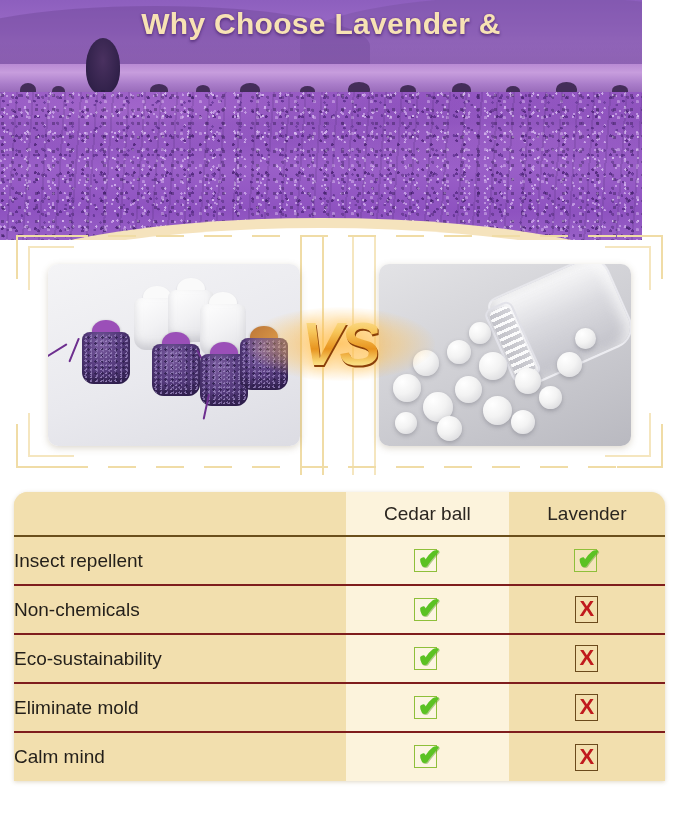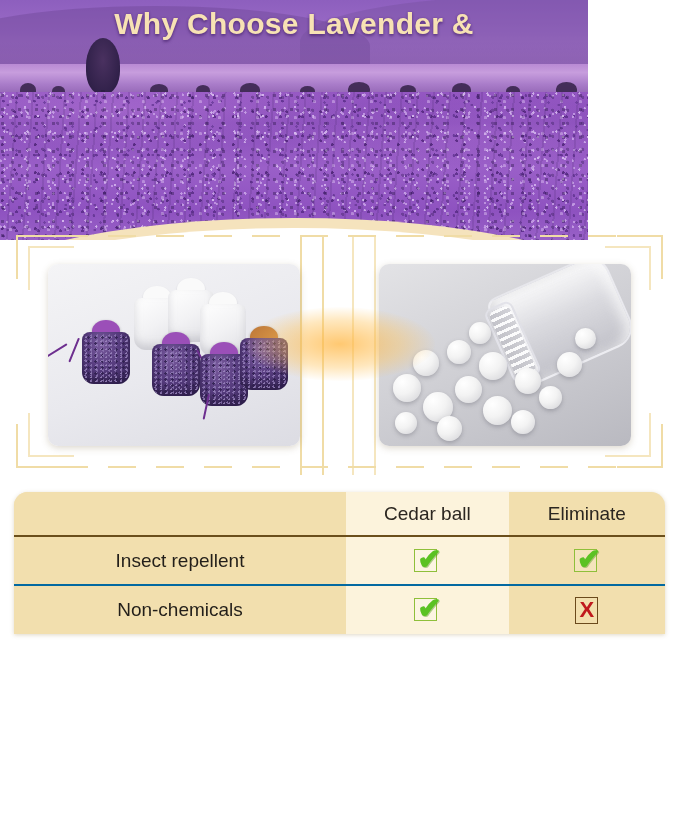--- a/index.html
+++ b/index.html
@@ -5,21 +5,21 @@
   * { margin:0; padding:0; box-sizing:border-box; }
   html,body{ background:#fff; }
   body{
     width:679px; height:837px;
     font-family:"Liberation Sans", sans-serif;
     overflow:hidden; position:relative;
   }
 
   
   .hero{
-    position:absolute; left:0; top:0; width:588px; height:262px;
+    position:absolute; left:0; top:0; width:642px; height:262px;
     overflow:hidden;
   }
   .hero-sky{
     position:absolute; left:0; top:0; width:100%; height:82px;
     background:linear-gradient(180deg,#8d5fbe 0%,#9a6ac6 38%,#a878cd 68%,#b98ed6 100%);
   }
   .hero-sky:after{
     content:""; position:absolute; left:0; bottom:0; width:100%; height:40px;
     background:linear-gradient(180deg,rgba(126,83,168,0) 0%,rgba(120,76,160,.55) 100%);
   }
@@ -244,25 +244,25 @@
   col.c-cedar{ width:25%; }
   col.c-moth{ width:24%; }
 
   th,td{ height:49px; padding:0; position:relative; }
   thead th{
     height:44px; font-size:19px; font-weight:normal; color:#2b2620;
     text-align:center;
   }
   thead th.feat{ background:#f2dfae; }
   tbody td.feat{
-    background:#f2dfae; text-align:center;
+    background:#f2dfae; 
     font-size:19px; color:#231f1a;
   }
   .col-hl{ background:#fcf3dc !important; }
-  tbody tr{ border-top:2px solid #0369a1; }
+  tbody tr{ border-top:2px solid #7f1d1d; }
   tbody tr:first-child{ border-top:2px solid #6b4f1c; }
   thead tr{ }
   td.mark{ text-align:center; background:#f2dfae; }
 
   .chk{
     display:inline-block; position:relative; width:26px; height:26px;
     vertical-align:middle;
   }
   .chk .box{
     position:absolute; left:0; top:1px; width:23px; height:23px;
@@ -390,48 +390,76 @@
     <div class="ball" style="left:58px; top:152px; width:25px; height:25px;"></div>
     <div class="ball" style="left:132px; top:146px; width:24px; height:24px;"></div>
     <div class="ball" style="left:160px; top:122px; width:23px; height:23px;"></div>
     <div class="ball" style="left:90px; top:58px; width:22px; height:22px;"></div>
     <div class="ball" style="left:178px; top:88px; width:25px; height:25px;"></div>
     <div class="ball" style="left:16px; top:148px; width:22px; height:22px;"></div>
     <div class="ball" style="left:196px; top:64px; width:21px; height:21px;"></div>
   </div>
 
   <div class="vs-glow"></div>
+  <div class="vs">VS</div>
 </div>
 
 <div class="tbl-wrap">
   <table>
     <colgroup>
         <col class="c-feat">
         <col class="c-cedar">
         <col class="c-moth">
       </colgroup>
     <thead>
       <tr>
         <th class="feat"></th>
         <th class="col-hl">Cedar ball</th>
-        <th>Eliminate</th>
+        <th>Lavender</th>
       </tr>
     </thead>
     <tbody>
       <tr>
         <td class="feat">Insect repellent</td>
         <td class="mark col-hl">
           <span class="chk"><span class="box"></span><span class="tick">✔</span></span>
         </td>
         <td class="mark">
           <span class="chk"><span class="box"></span><span class="tick">✔</span></span>
         </td>
       </tr>
       <tr>
         <td class="feat">Non-chemicals</td>
+        <td class="mark col-hl">
+          <span class="chk"><span class="box"></span><span class="tick">✔</span></span>
+        </td>
+        <td class="mark">
+          <span class="xmark"><span>X</span></span>
+        </td>
+      </tr>
+      <tr>
+        <td class="feat">Eco-sustainability</td>
+        <td class="mark col-hl">
+          <span class="chk"><span class="box"></span><span class="tick">✔</span></span>
+        </td>
+        <td class="mark">
+          <span class="xmark"><span>X</span></span>
+        </td>
+      </tr>
+      <tr>
+        <td class="feat">Eliminate mold</td>
+        <td class="mark col-hl">
+          <span class="chk"><span class="box"></span><span class="tick">✔</span></span>
+        </td>
+        <td class="mark">
+          <span class="xmark"><span>X</span></span>
+        </td>
+      </tr>
+      <tr>
+        <td class="feat">Calm mind</td>
         <td class="mark col-hl">
           <span class="chk"><span class="box"></span><span class="tick">✔</span></span>
         </td>
         <td class="mark">
           <span class="xmark"><span>X</span></span>
         </td>
       </tr>
     </tbody>
   </table>
 </div>

